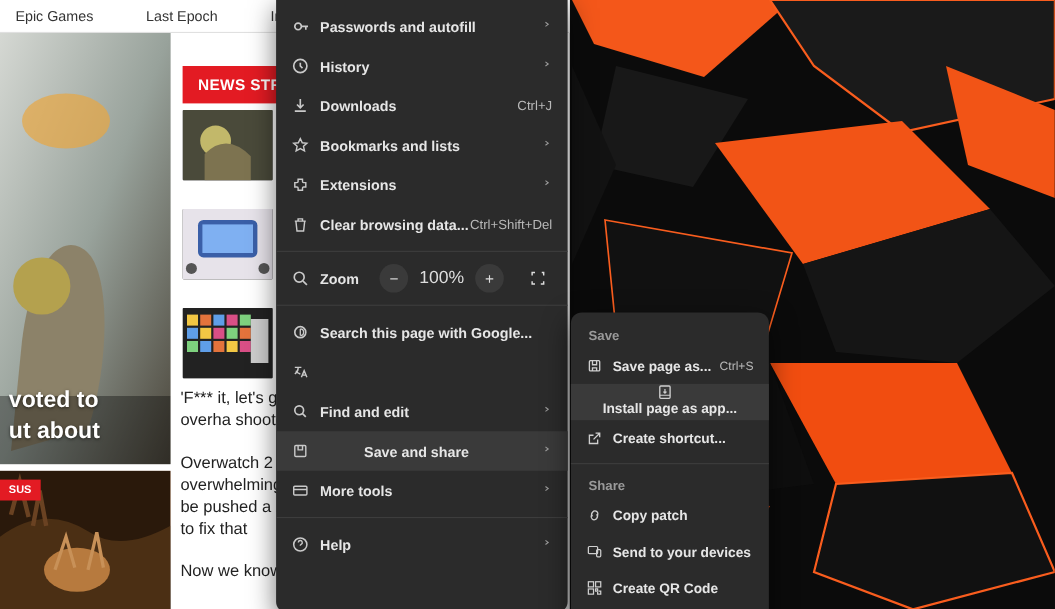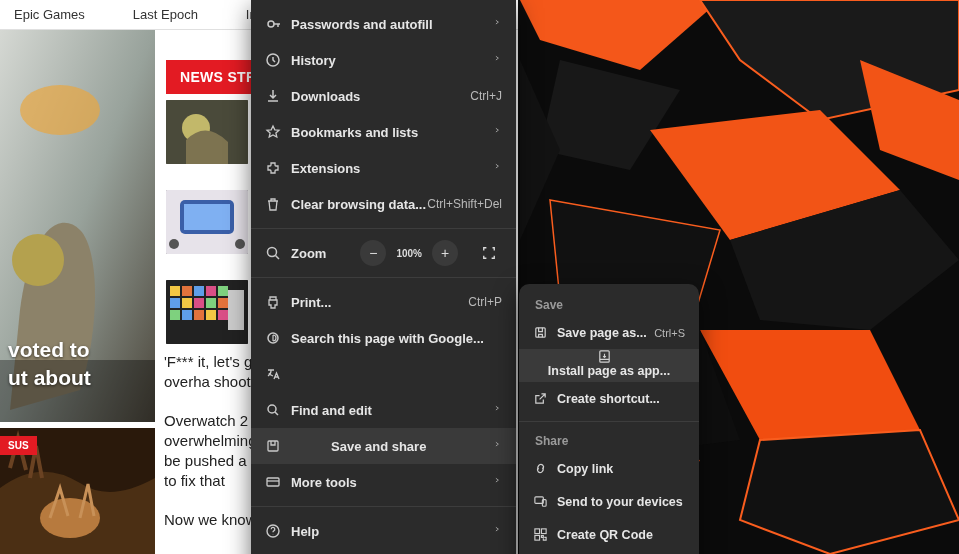--- a/index.html
+++ b/index.html
@@ -8,21 +8,21 @@
   
   .wallpaper { position: absolute; inset: 0; background: #0d0d0d; z-index: 0; }
   .wallpaper svg { width: 100%; height: 100%; display: block; }
 
   
   .page { position: absolute; left: 0; top: 0; width: 518px; height: 554px; background: #fff; z-index: 1; overflow: hidden; }
   .bookmarks { height: 30px; padding: 0 14px; display: flex; align-items: center; gap: 48px; font-size: 13px; color: #333; border-bottom: 1px solid #e0e0e0; background: #fff; }
   .bookmarks span { cursor: pointer; }
   .hero { position: absolute; left: 0; top: 30px; width: 155px; height: 392px; background: linear-gradient(120deg, #c8cbc9 0%, #9aa09c 40%, #656159 100%); }
   .hero svg { width: 100%; height: 100%; }
-  .hero-caption { position: absolute; left: 0; bottom: 17px; width: 100%; color: #fff; font-size: 21px; font-weight: 800; line-height: 1.3; padding: 0 8px 14px 8px; text-shadow: 0 1px 3px rgba(0,0,0,.6); }
+  .hero-caption { position: absolute; left: 0; bottom: 3px; width: 100%; color: #fff; font-size: 21px; font-weight: 800; line-height: 1.3; padding: 0 8px 14px 8px; text-shadow: 0 1px 3px rgba(0,0,0,.6); }
 
   .news-badge { position: absolute; left: 166px; top: 60px; background: #e31b23; color: #fff; font-weight: 800; font-size: 14px; padding: 9px 14px; letter-spacing: 0.3px; }
 
   .thumb-list { position: absolute; left: 166px; top: 100px; width: 82px; display: flex; flex-direction: column; gap: 26px; }
   .thumb { width: 82px; height: 64px; background: #777; overflow: hidden; border-radius: 1px; }
   .thumb svg { width: 100%; height: 100%; display: block; }
 
   .story-text { position: absolute; left: 164px; top: 352px; width: 290px; font-size: 15px; color: #222; line-height: 1.35; }
   .story-text p { margin-bottom: 18px; }
 
@@ -37,21 +37,21 @@
   .menu-ico { width: 26px; display: flex; justify-content: flex-start; color: #c9c9c9; }
   .menu-ico svg { width: 16px; height: 16px; }
   .menu-label { flex: 1; color: #e6e6e6; font-weight: 600; font-size: 13px; }
   .menu-shortcut { color: #b9b9b9; font-size: 12px; }
   .menu-chevron { color: #9a9a9a; position: absolute; right: 12px; }
   .menu-chevron svg { width: 10px; height: 10px; }
   .menu-sep { height: 1px; background: #3d3d3d; margin: 6px 0; }
 
   .zoom-ctrls { display: flex; align-items: center; gap: 10px; margin-left: auto; }
   .zbtn { width: 26px; height: 26px; border-radius: 50%; background: #3a3a3a; display: flex; align-items: center; justify-content: center; color: #ddd; font-size: 14px; }
-  .zbtn.plain { background: transparent; width: auto; font-weight: 700; font-size: 10px; }
+  .zbtn.plain { background: transparent; width: auto; font-weight: 400; font-size: 16px; }
   .fsbtn { margin-left: 8px; }
   .fsbtn svg { width: 14px; height: 14px; }
 
   
   .submenu { position: absolute; left: 519px; top: 284px; width: 180px; background: #2b2b2b; border-radius: 10px; box-shadow: 0 8px 24px rgba(0,0,0,.55); z-index: 6; padding: 8px 0; font-size: 13px; }
   .sub-section-label { color: #9a9a9a; font-size: 12px; font-weight: 600; padding: 6px 16px 4px 16px; }
   .sub-row { display: flex; align-items: center; height: 33px; padding: 0 14px; cursor: default; }
   .sub-row:hover, .sub-row.hovered { background: #3a3a3a; flex-direction: column; }
   .sub-ico { width: 24px; display: flex; justify-content: flex-start; color: #cfcfcf; }
   .sub-ico svg { width: 15px; height: 15px; }
@@ -253,29 +253,20 @@
           <svg viewBox="0 0 16 16">
             <path d="M2 5V2h3M12 2h2v3M14 11v3h-3M5 14H2v-3" stroke="currentColor" stroke-width="1.5" fill="none"></path>
           </svg>
         </span>
       </span>
     </div>
     <div class="menu-sep"></div>
     <div class="menu-row">
       <span class="menu-ico">
         <svg viewBox="0 0 16 16">
-          <path d="M5 6V3h6v3M4 6h8v5h-2v3H6v-3H4z" fill="none" stroke="currentColor" stroke-width="1.3"></path>
-        </svg>
-      </span>
-      <span class="menu-label">Print...</span>
-      <span class="menu-shortcut">Ctrl+P</span>
-    </div>
-    <div class="menu-row">
-      <span class="menu-ico">
-        <svg viewBox="0 0 16 16">
           <circle cx="8" cy="8" r="5" fill="none" stroke="currentColor" stroke-width="1.5"></circle>
           <path d="M8 5a3 3 0 0 1 0 6M8 5v6" stroke="currentColor" stroke-width="1.2" fill="none"></path>
         </svg>
       </span>
       <span class="menu-label">Search this page with Google...</span>
     </div>
     <div class="menu-row">
       <span class="menu-ico">
         <svg viewBox="0 0 16 16">
           <path d="M3 4h6M6 4v1c0 3-3 5-3 5M4 7c1 2 4 3 4 3M9 13l2.5-6 2.5 6M10 11h3" stroke="currentColor" stroke-width="1.3" fill="none"></path>
@@ -364,21 +355,21 @@
       <span class="sub-label">Create shortcut...</span>
     </div>
     <div class="sub-sep"></div>
     <div class="sub-section-label">Share</div>
     <div class="sub-row">
       <span class="sub-ico">
         <svg viewBox="0 0 16 16">
           <path d="M6 9a3 3 0 0 1 0-4l1-1a3 3 0 0 1 4 4M10 7a3 3 0 0 1 0 4l-1 1a3 3 0 0 1-4-4" stroke="currentColor" stroke-width="1.3" fill="none"></path>
         </svg>
       </span>
-      <span class="sub-label">Copy link</span>
+      <span class="sub-label">Copy patch</span>
     </div>
     <div class="sub-row">
       <span class="sub-ico">
         <svg viewBox="0 0 16 16">
           <rect x="2" y="3" width="9" height="7" rx="1" fill="none" stroke="currentColor" stroke-width="1.2"></rect>
           <rect x="10" y="6" width="4" height="7" rx="1" fill="none" stroke="currentColor" stroke-width="1.2"></rect>
         </svg>
       </span>
       <span class="sub-label">Send to your devices</span>
     </div>

